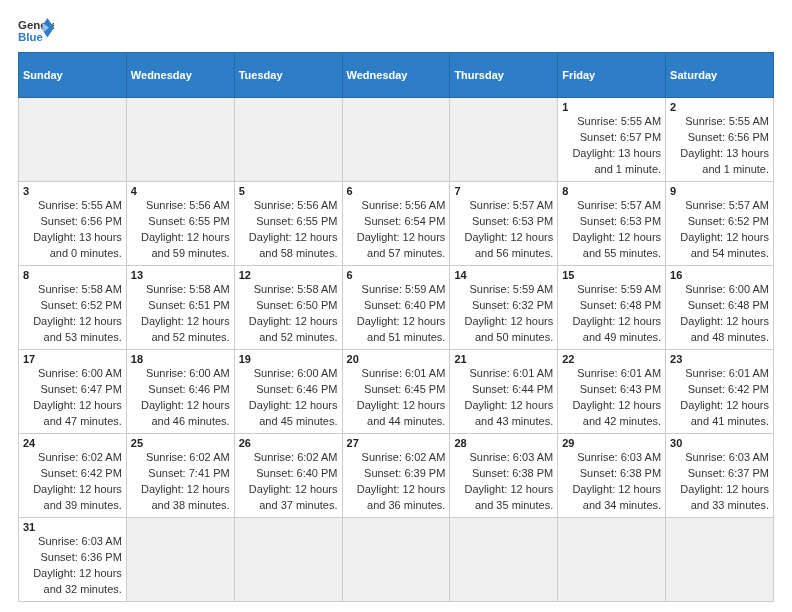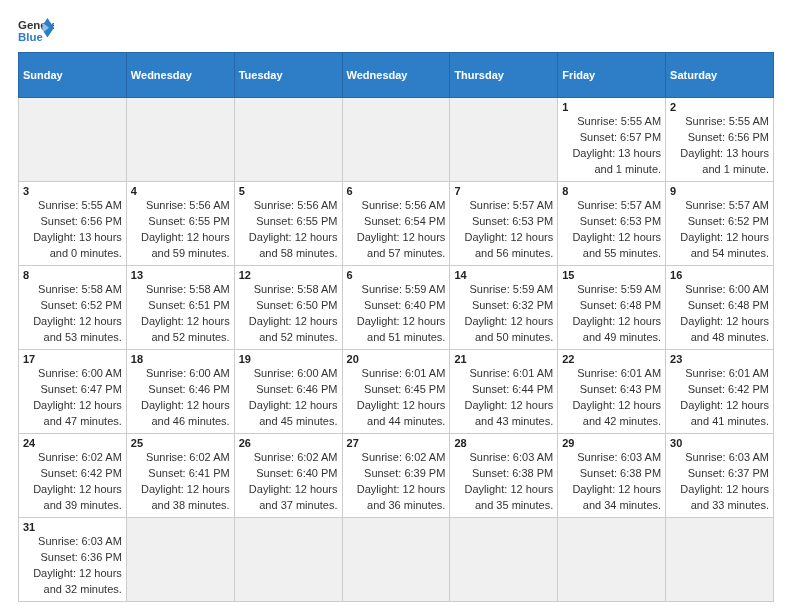--- a/index.html
+++ b/index.html
@@ -301,21 +301,21 @@
           <td>
             <span class="day-num">24</span>
             <div class="day-info">Sunrise: 6:02 AM
 Sunset: 6:42 PM
 Daylight: 12 hours
 and 39 minutes.</div>
           </td>
           <td>
             <span class="day-num">25</span>
             <div class="day-info">Sunrise: 6:02 AM
-Sunset: 6:41 PM
+Sunset: 7:41 PM
 Daylight: 12 hours
 and 38 minutes.</div>
           </td>
           <td>
             <span class="day-num">26</span>
             <div class="day-info">Sunrise: 6:02 AM
 Sunset: 6:40 PM
 Daylight: 12 hours
 and 37 minutes.</div>
           </td>

